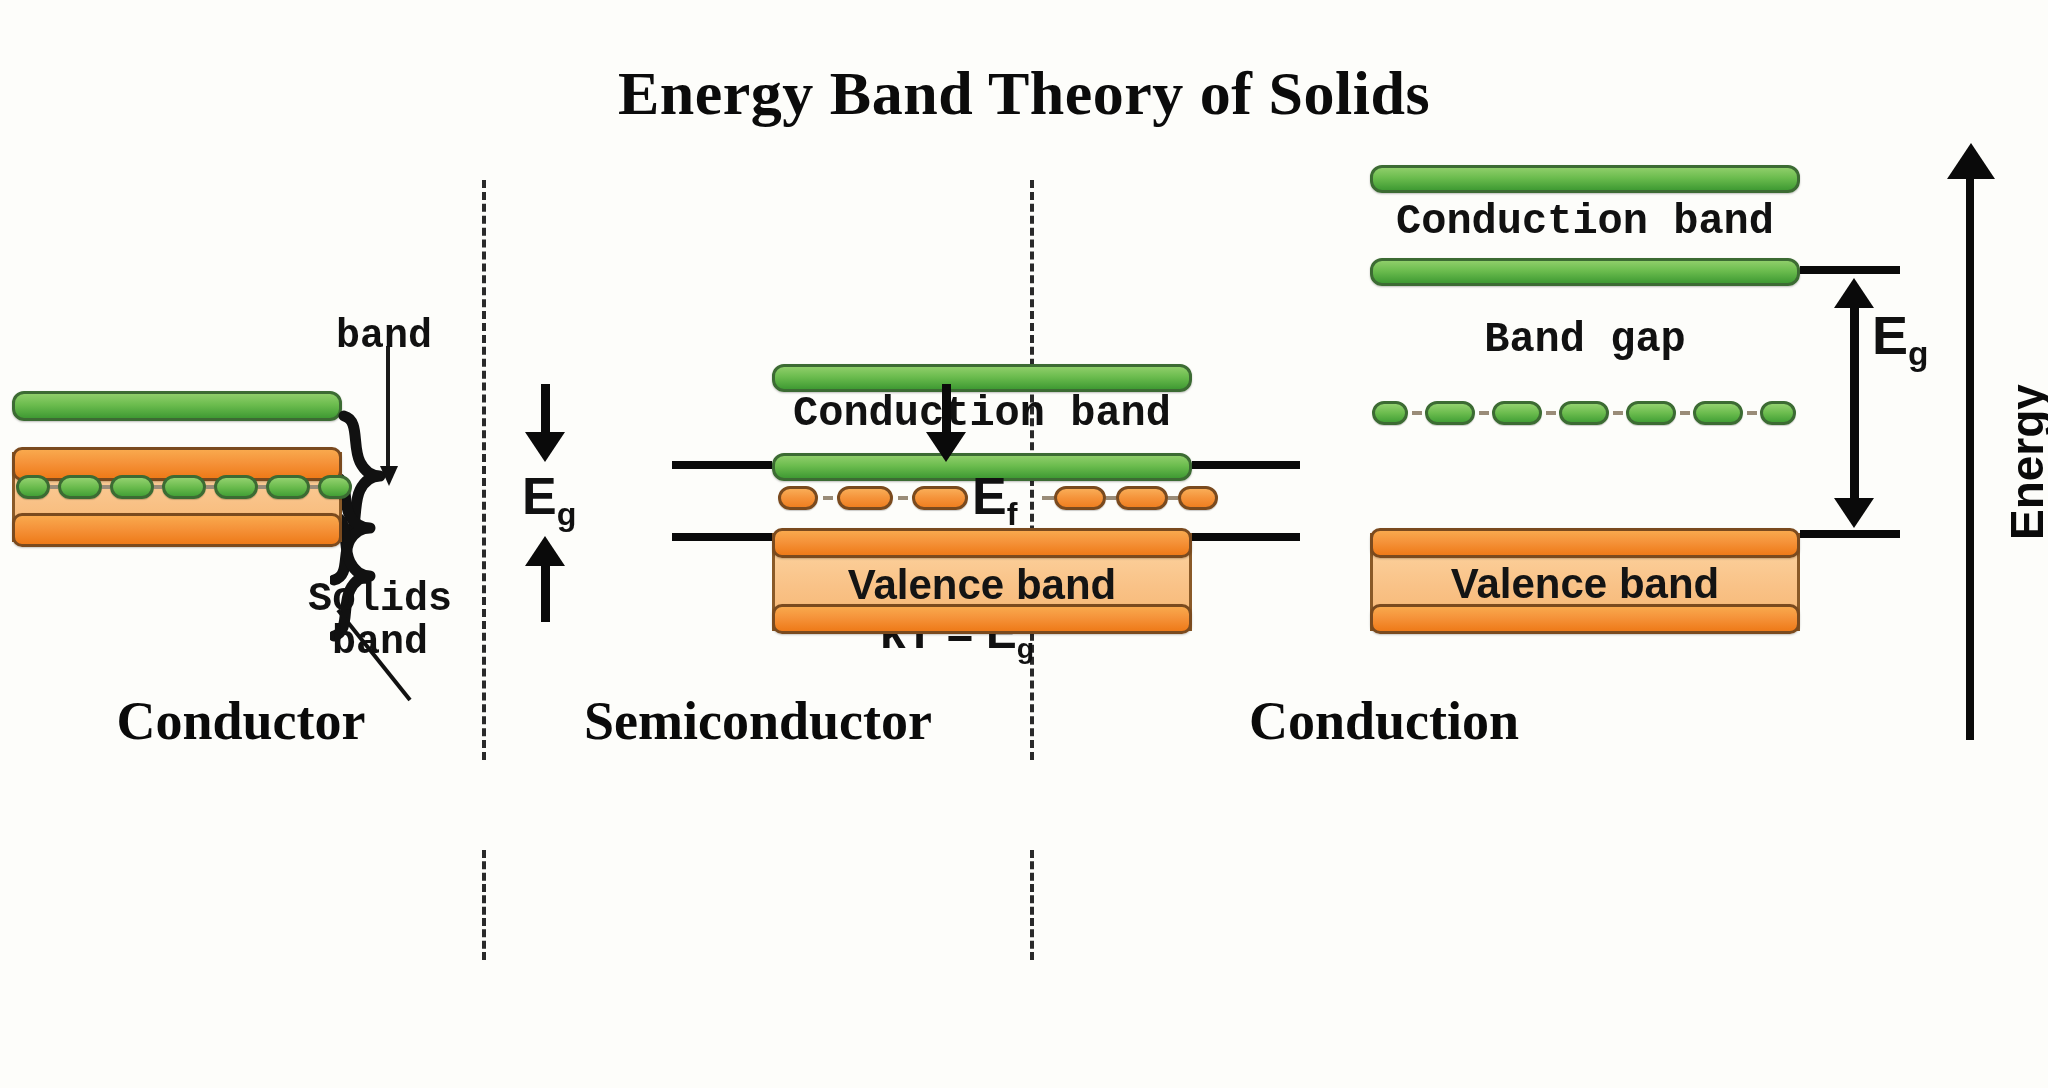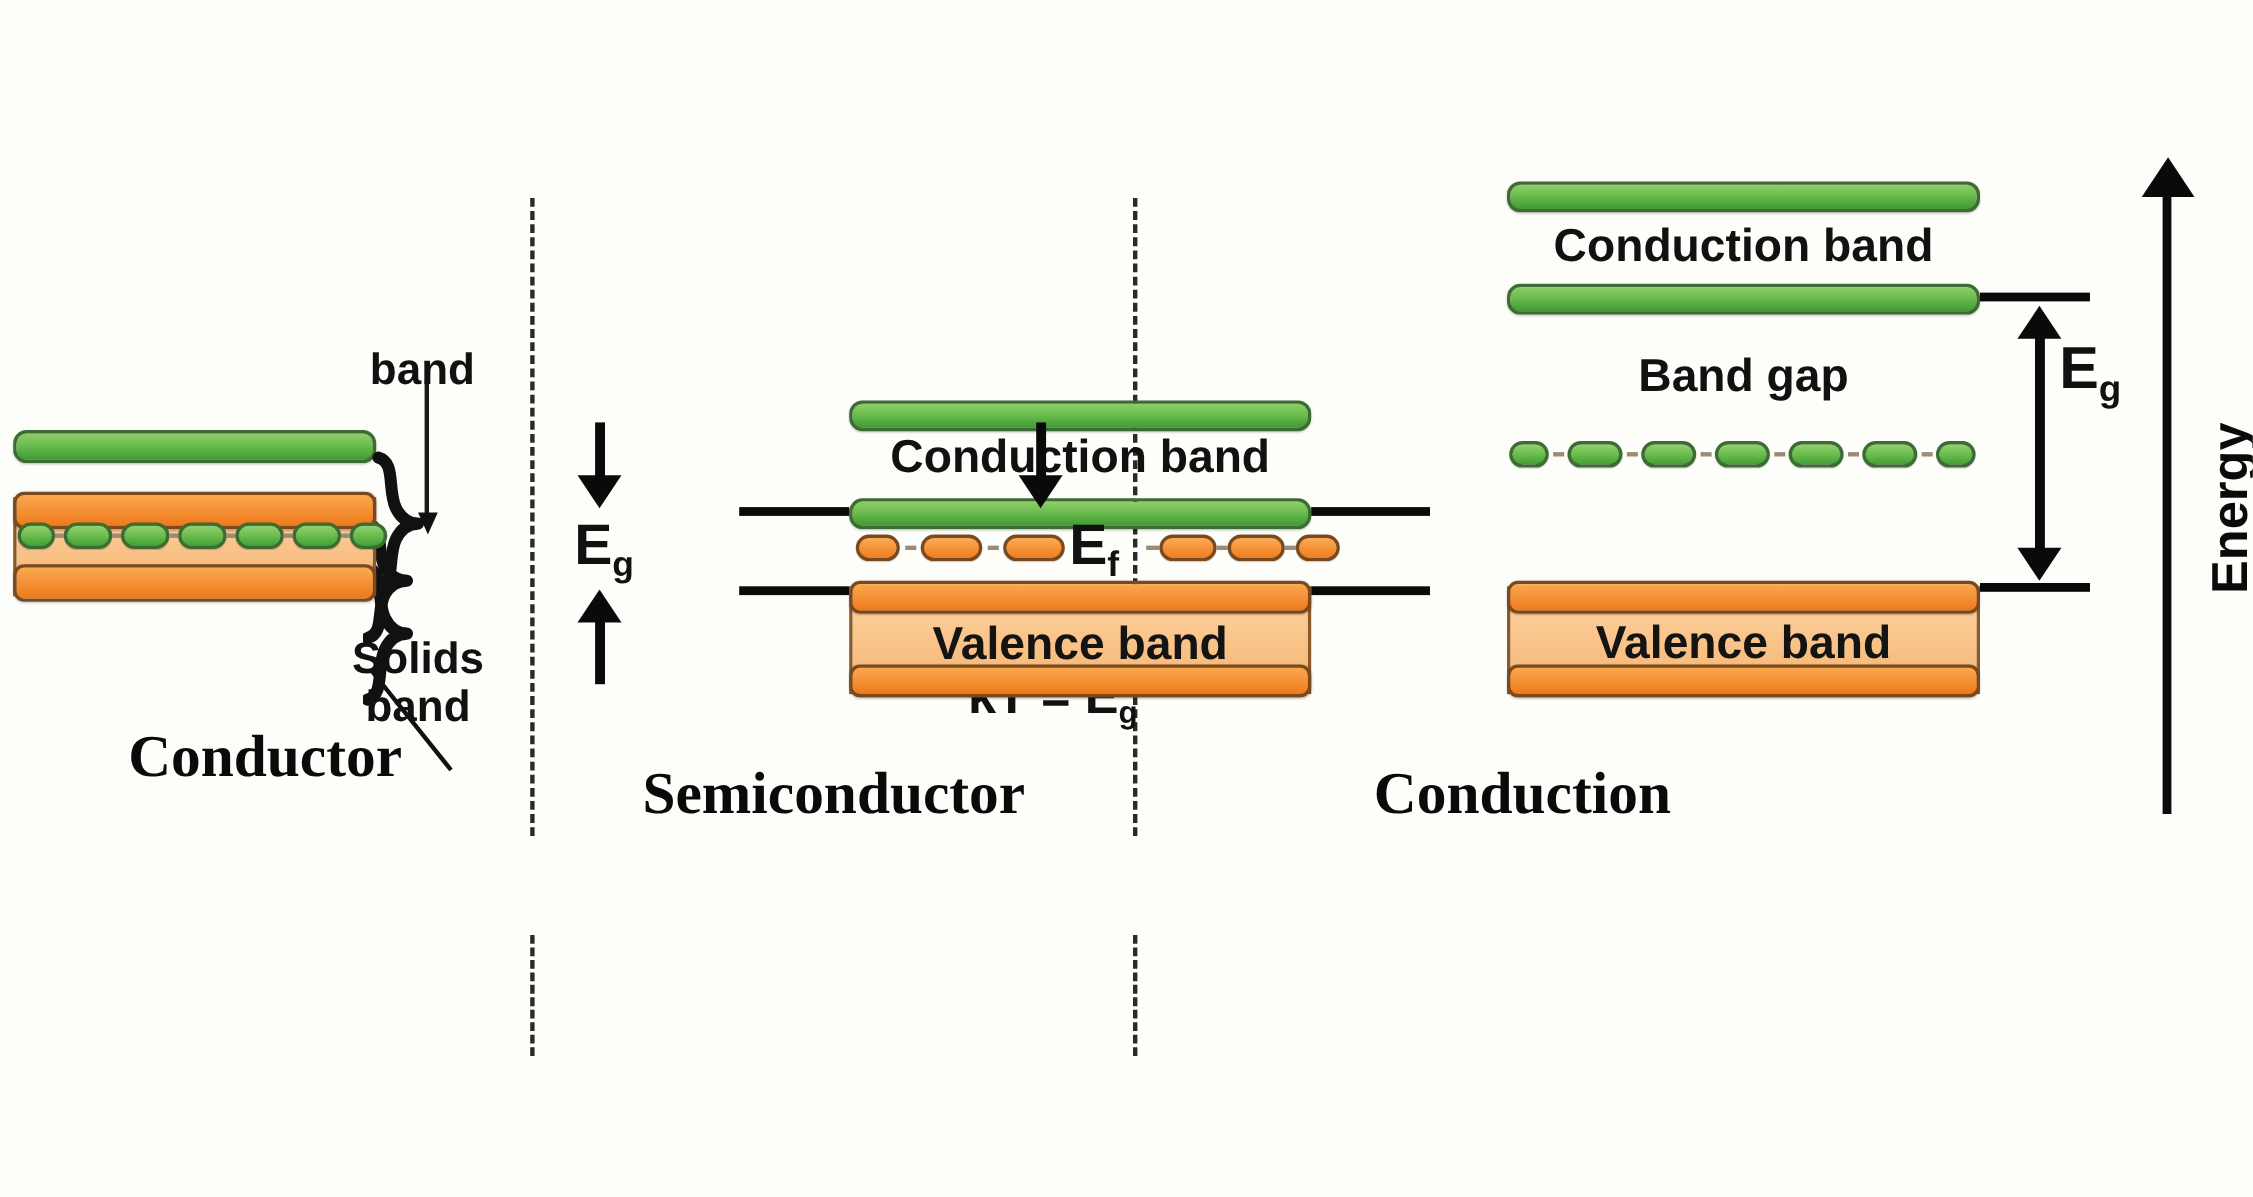--- a/index.html
+++ b/index.html
@@ -100,41 +100,42 @@
   .ah-up{border-left:20px solid transparent;border-right:20px solid transparent;border-bottom:30px solid #0a0a0a;}
 
   
   .lbl{
     position:absolute;
     font-weight:700;
     color:#111;
     white-space:nowrap;
     line-height:1.08;
   }
-  .lbl.c{text-align:center;}
+  .lbl.c{text-align:center;font-family:Liberation Mono, monospace;}
   .sub{font-size:.62em;vertical-align:-.34em;font-weight:700;}
 
   
   .energy-label{
     position:absolute;
     font-weight:700;font-size:46px;color:#0a0a0a;
     transform:rotate(-90deg);
     transform-origin:left top;
     white-space:nowrap;
   }
 
   
   .leader{position:absolute;background:#1a1a1a;}
   .brace{position:absolute;}
 </style>
 </head>
 <body>
 
 <div id="stage">
 
+  <div class="title">Energy Band Theory of Solids</div>
 
   <div class="vdiv" style="left:482px;top:180px;height:580px;"></div>
   <div class="vdiv" style="left:1030px;top:180px;height:580px;"></div>
   <div class="vdiv" style="left:482px;top:850px;height:110px;"></div>
   <div class="vdiv" style="left:1030px;top:850px;height:110px;"></div>
 
   <div>
 
     <div class="gbar" style="left:12px;top:391px;width:330px;height:30px;"></div>
 
@@ -181,21 +182,21 @@
 
     <svg style="position:absolute;left:330px;top:600px;width:120px;height:110px;" viewBox="0 0 120 110">
       <path d="M8,10 L80,100" fill="none" stroke="#111" stroke-width="4"></path>
     </svg>
 
     <div class="lbl c" style="left:246px;top:578px;width:268px;font-size:40px;">
       <span>Solids</span><br>
       <span>band</span>
     </div>
 
-    <div class="caption" style="left:0px;top:656px;width:482px;">Conductor</div>
+    <div class="caption" style="left:0px;top:690px;width:482px;">Conductor</div>
   </div>
 
   <div>
 
     <div class="gbar" style="left:772px;top:364px;width:420px;height:28px;"></div>
 
     <div class="lbl c" style="left:742px;top:392px;width:480px;font-size:42px;">Conduction band</div>
 
     <div class="gbar" style="left:772px;top:453px;width:420px;height:28px;"></div>
 

